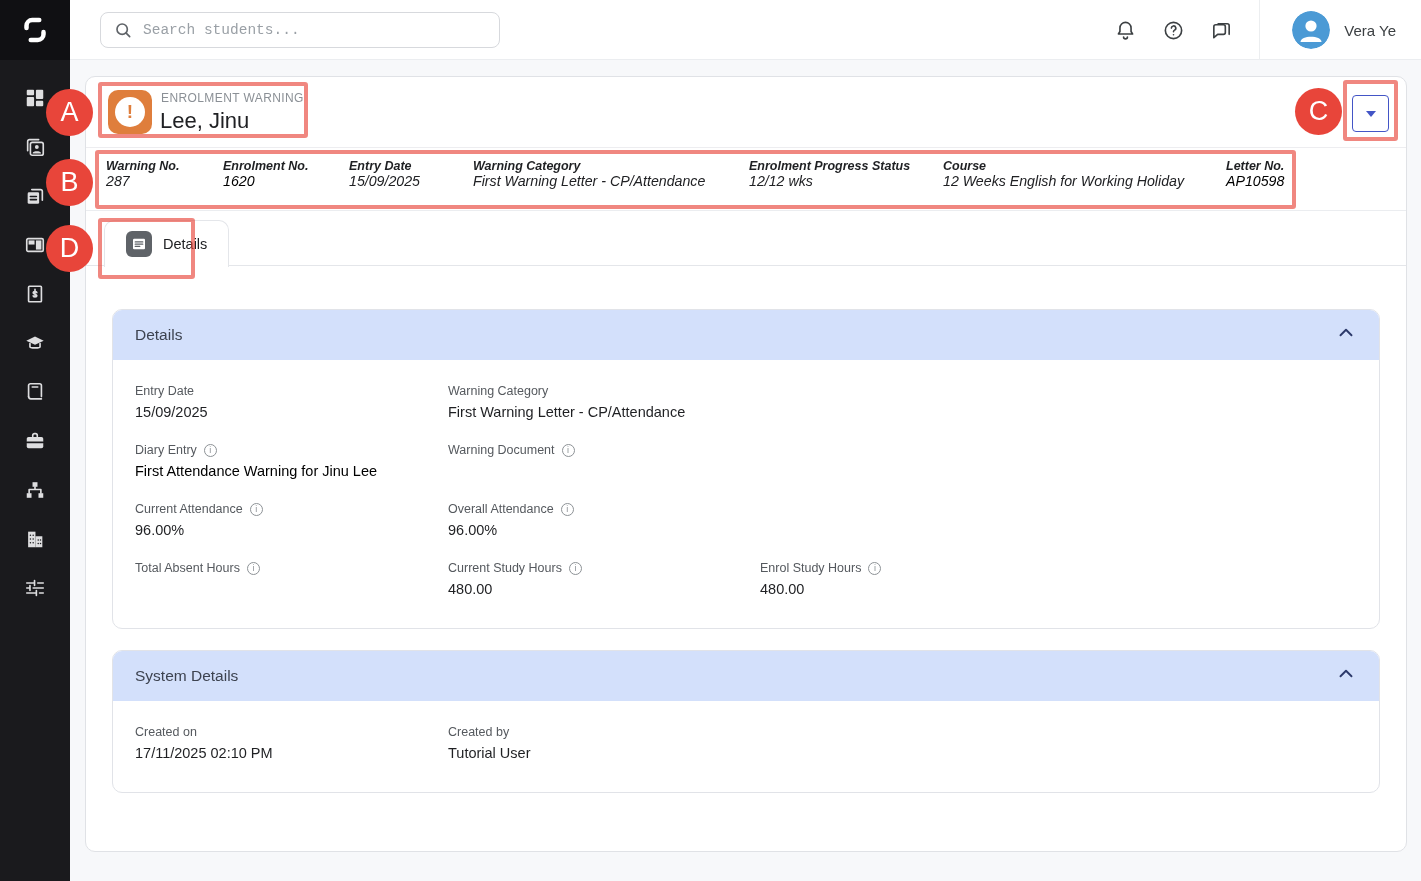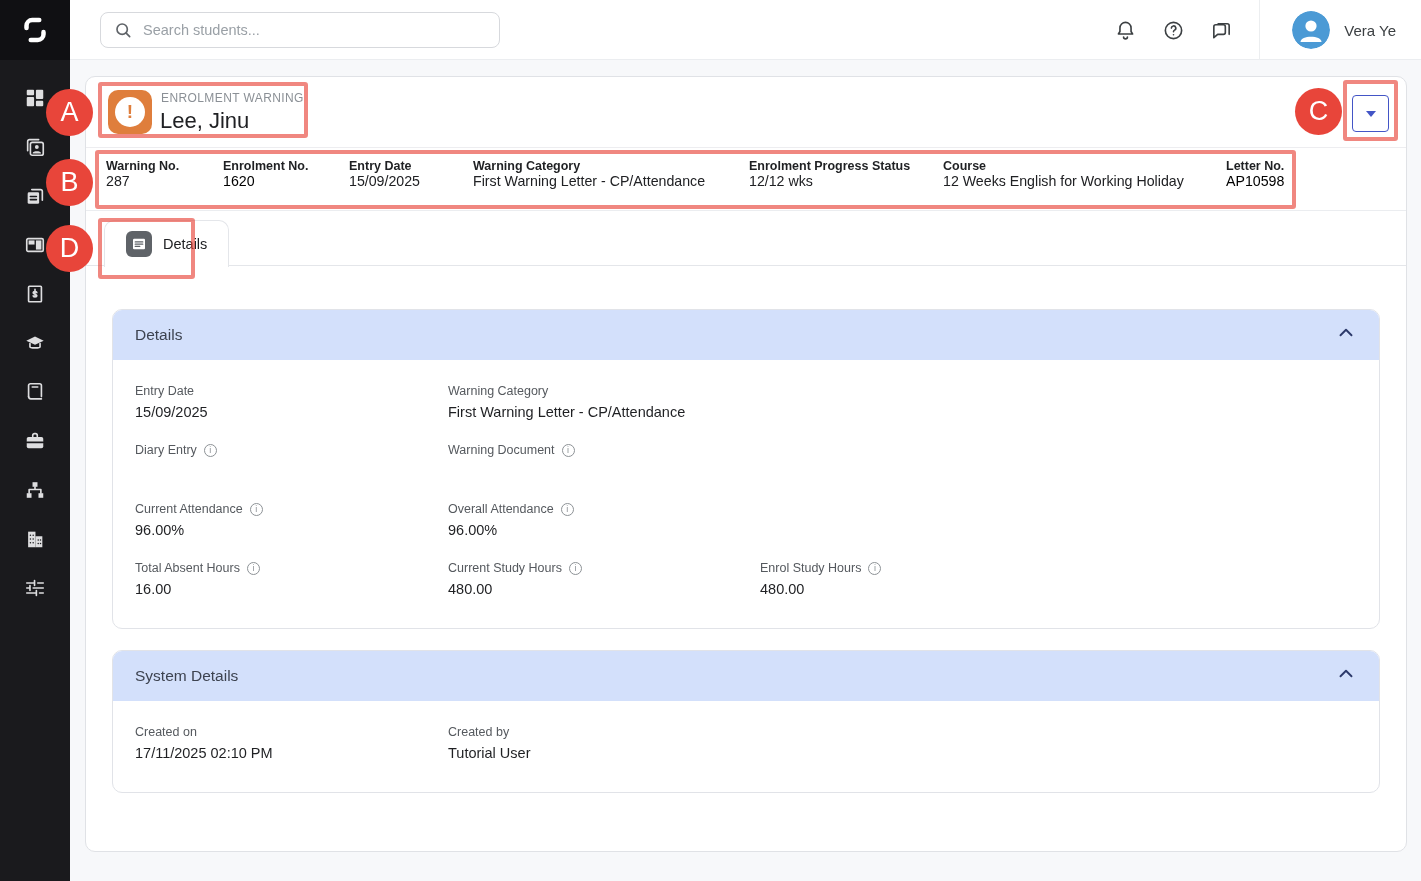--- a/index.html
+++ b/index.html
@@ -14,42 +14,42 @@
   .sidebar { position:absolute; left:0; top:0; width:70px; height:881px; background:#1a1a1d; z-index:2; }
   .logo { width:70px; height:60px; background:#101013; display:flex; align-items:center; justify-content:center; }
   .nav { margin-top:26px; display:flex; flex-direction:column; align-items:center; gap:25px; }
   .nav-item { width:24px; height:24px; display:flex; align-items:center; justify-content:center; cursor:pointer; }
   .nav-item svg { stroke:#dedee0; fill:none; stroke-width:1.8; stroke-linecap:round; stroke-linejoin:round; }
   .nav-item svg .f { fill:#dedee0; stroke:none; }
 
   
   .topbar { position:absolute; left:70px; top:0; width:1351px; height:60px; background:#fff; border-bottom:1px solid #ebedf0; z-index:1; }
   .search-box { position:absolute; left:30px; top:12px; width:400px; height:36px; border:1px solid #d7d9dd; border-radius:8px; display:flex; align-items:center; padding:0 12px; gap:10px; background:#fff; }
-  .search-box input { border:none; outline:none; flex:1; font-size:14.5px; color:#3c4043; font-family:Liberation Sans, sans-serif; }
+  .search-box input { border:none; outline:none; flex:1; font-size:14.5px; color:#3c4043; font-family:Liberation Mono, monospace; }
   .search-box input::placeholder { color:#9aa0a6; }
   .topbar-right { position:absolute; right:0; top:0; height:60px; display:flex; align-items:center; padding-right:25px; }
   .tb-icon { width:24px; height:24px; margin-left:24px; cursor:pointer; display:flex; align-items:center; justify-content:center; position:relative; }
   .tb-icon svg { stroke:#3c4043; fill:none; stroke-width:1.7; stroke-linecap:round; stroke-linejoin:round; }
   .tb-divider { width:1px; height:60px; background:#eceef0; margin-left:26px; }
   .avatar { width:38px; height:38px; border-radius:50%; margin-left:32px; cursor:pointer; overflow:hidden; }
   .user-name { margin-left:14px; font-size:15px; color:#3c4043; cursor:pointer; }
 
   
   .card { position:absolute; left:85px; top:76px; width:1322px; height:776px; background:#fff; border:1px solid #e0e2e6; border-radius:10px; z-index:1; }
   .card-header { position:relative; height:71px; border-bottom:1px solid #ededf0; }
   .warn-icon { position:absolute; left:22px; top:13px; width:44px; height:44px; border-radius:10px; background:#df7e3c; display:flex; align-items:center; justify-content:center; }
   .warn-icon .circ { width:30px; height:30px; border-radius:50%; background:#fff; display:flex; align-items:center; justify-content:center; font-weight:700; font-size:19px; color:#df7e3c; }
   .kicker { position:absolute; left:75px; top:14px; font-size:12px; letter-spacing:.4px; color:#8b9096; }
   .student-name { position:absolute; left:74px; top:31px; font-size:22px; color:#202124; }
   .dropdown-btn { position:absolute; right:17px; top:18px; width:37px; height:37px; background:#fff; border:1px solid #4355c6; border-radius:4px; cursor:pointer; display:flex; align-items:center; justify-content:center; }
   .caret-down { width:0; height:0; border-left:5px solid transparent; border-right:5px solid transparent; border-top:6px solid #4355c6; }
 
   
   .field-row { display:flex; height:63px; border-bottom:1px solid #ebedf0; padding-left:20px; }
-  .f-col { padding-top:11px; }
+  .f-col { padding-top:11px;font-style:italic; }
   .f-col .lbl { font-size:12.5px; font-weight:700; color:#1f2023; }
   .f-col .val { font-size:14.2px; color:#202124; }
   .c1{width:117px}.c2{width:126px}.c3{width:124px}.c4{width:276px}.c5{width:194px}.c6{width:283px}.c7{flex:1}
   a.link { color:#000000; text-decoration:none; cursor:pointer; }
 
   
   .tab-strip { position:relative; height:55px; border-bottom:1px solid #e4e6ea; }
   .tab { position:absolute; left:18px; top:9px; height:47px; display:flex; align-items:center; gap:11px; padding:0 21px; background:#fff; border:1px solid #e4e6ea; border-bottom:none; border-radius:10px 10px 0 0; cursor:pointer; z-index:1; }
   .tab-label { font-size:14.5px; color:#202124; }
   .tab-icon { width:26px; height:26px; border-radius:6px; background:#5f6368; display:flex; align-items:center; justify-content:center; }
@@ -294,20 +294,21 @@
             <div class="d-val">First Warning Letter - CP/Attendance</div>
           </div>
           <div></div>
         </div>
         <div class="d-row">
           <div>
             <div class="d-lbl">
                 <span>Diary Entry</span>
                 <span class="info-icon"></span>
               </div>
+            <div class="d-val"><a class="link">First Attendance Warning for Jinu Lee</a></div>
           </div>
           <div>
             <div class="d-lbl">
                 <span>Warning Document</span>
                 <span class="info-icon"></span>
               </div>
             <div class="d-val"></div>
           </div>
           <div></div>
         </div>
@@ -327,21 +328,20 @@
             <div class="d-val">96.00%</div>
           </div>
           <div></div>
         </div>
         <div class="d-row">
           <div>
             <div class="d-lbl">
                 <span>Total Absent Hours</span>
                 <span class="info-icon"></span>
               </div>
-            <div class="d-val">16.00</div>
           </div>
           <div>
             <div class="d-lbl">
                 <span>Current Study Hours</span>
                 <span class="info-icon"></span>
               </div>
             <div class="d-val">480.00</div>
           </div>
           <div>
             <div class="d-lbl">

